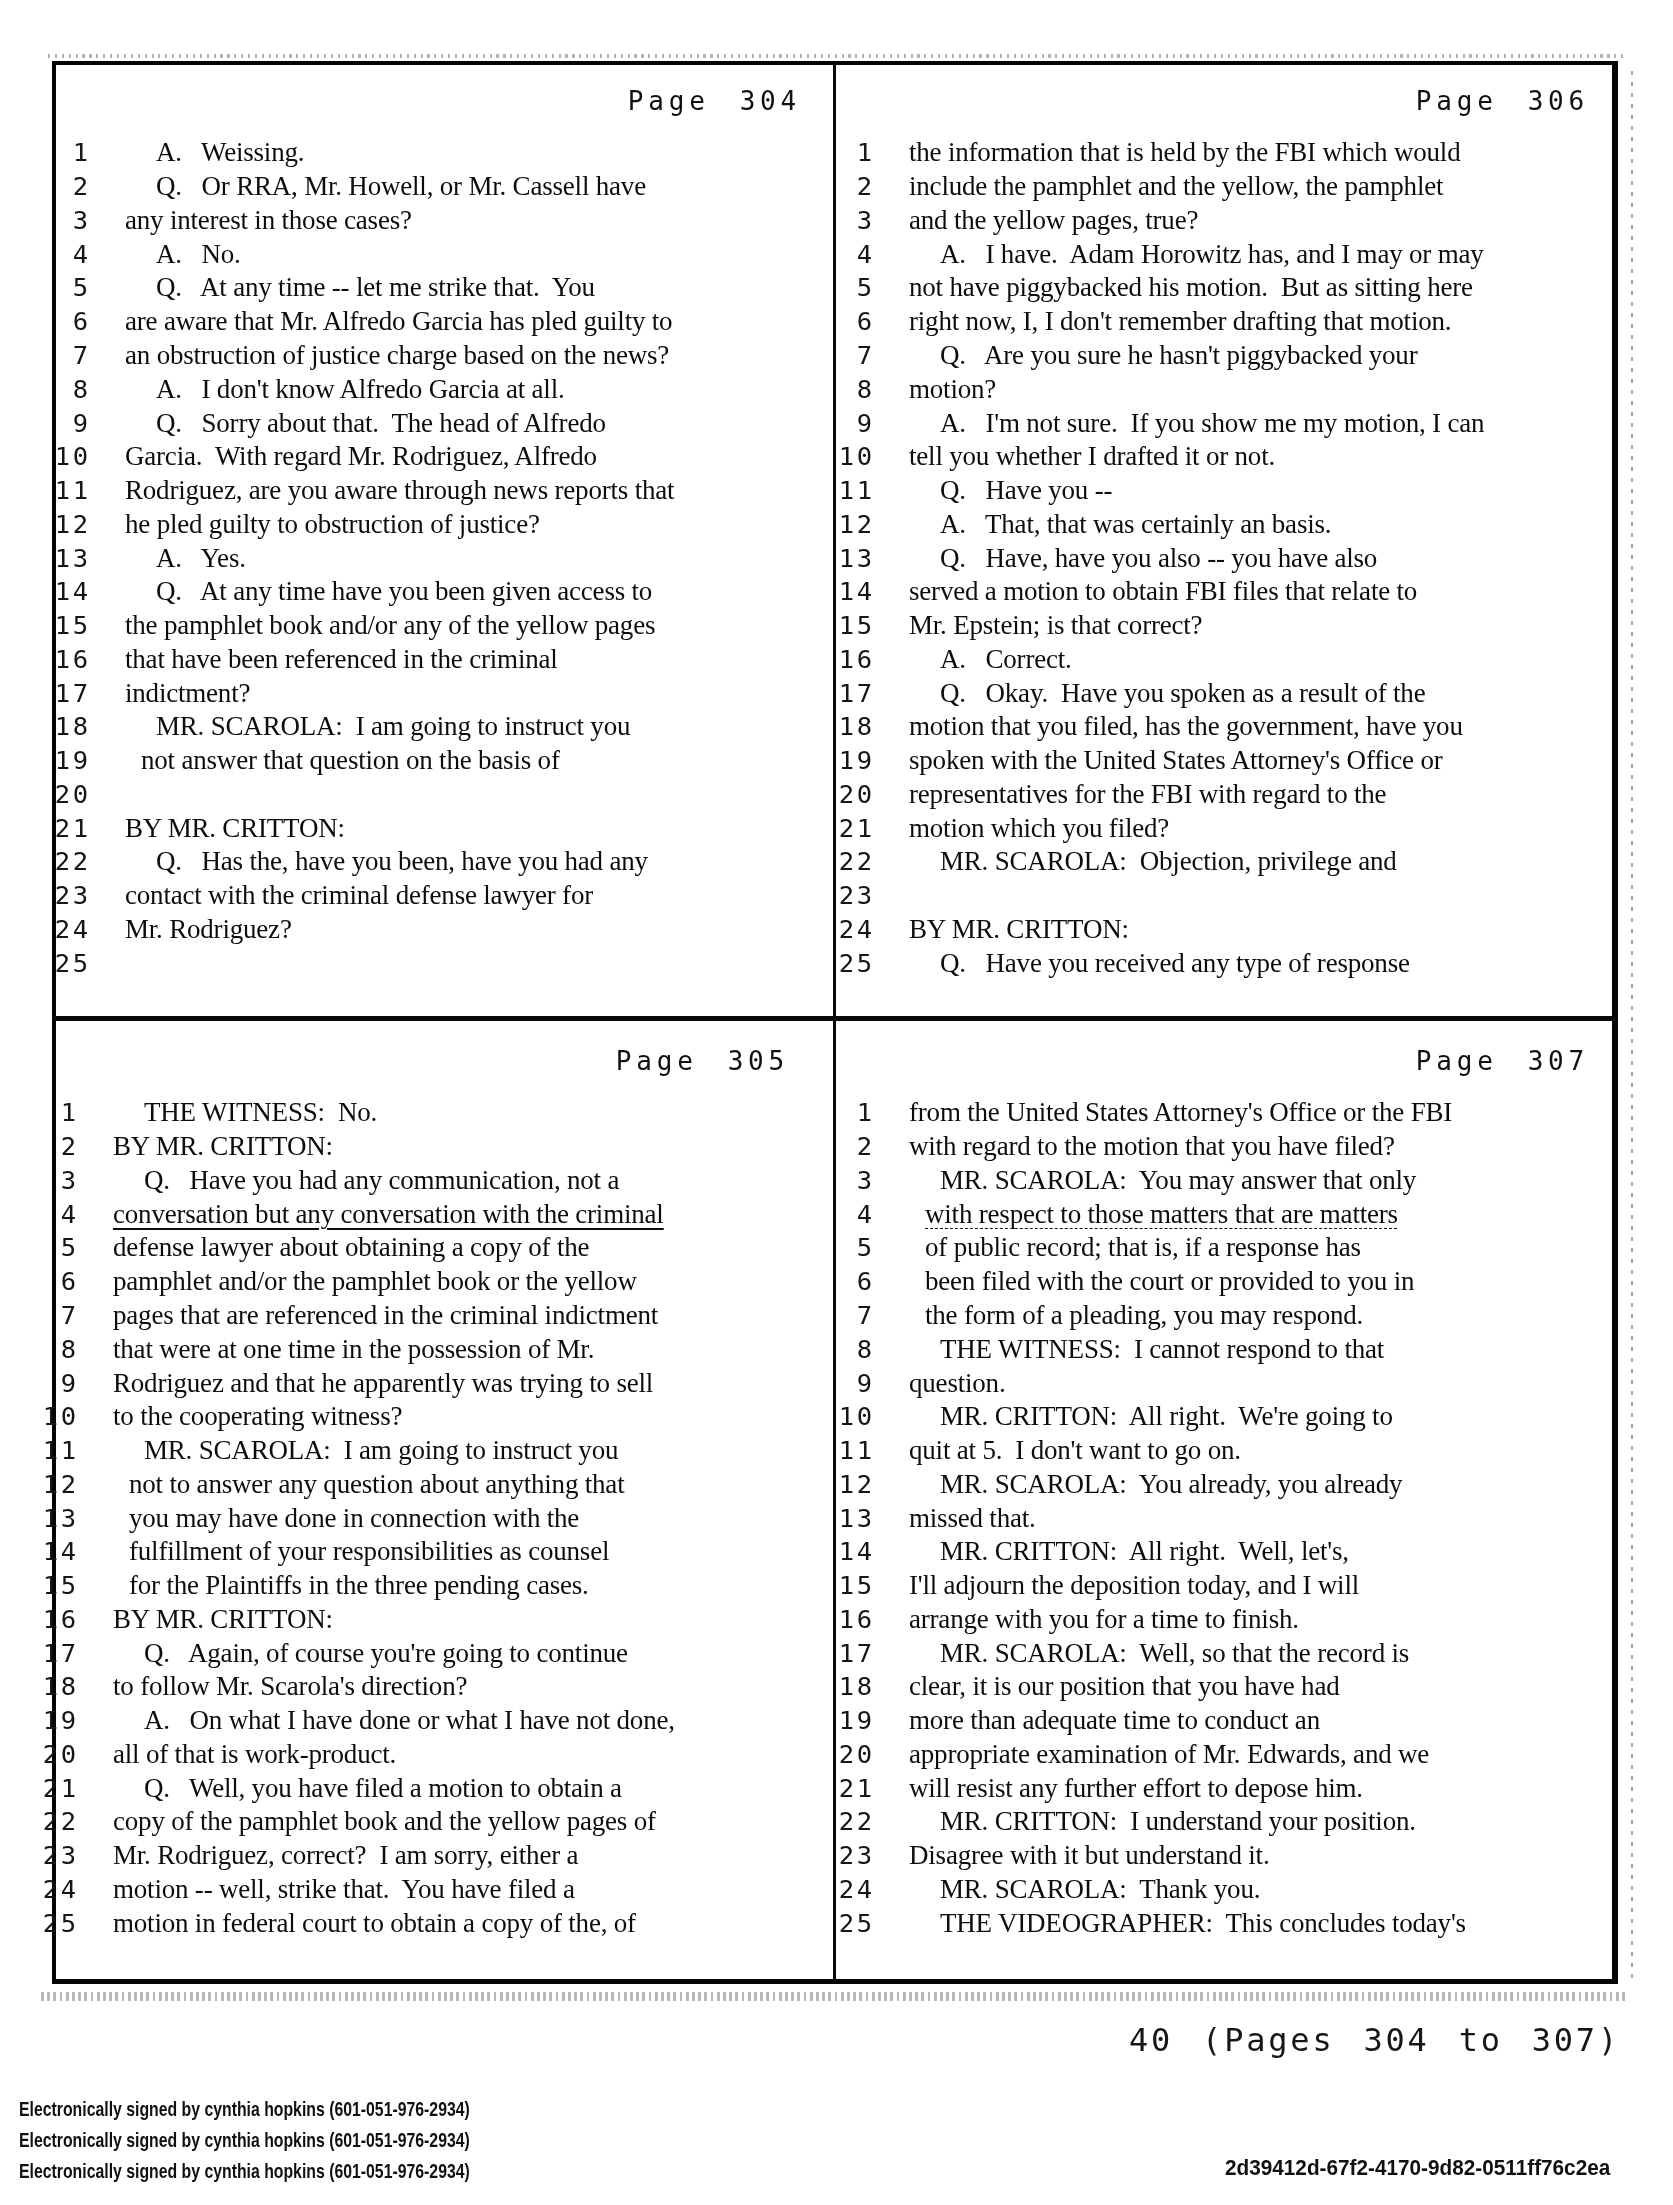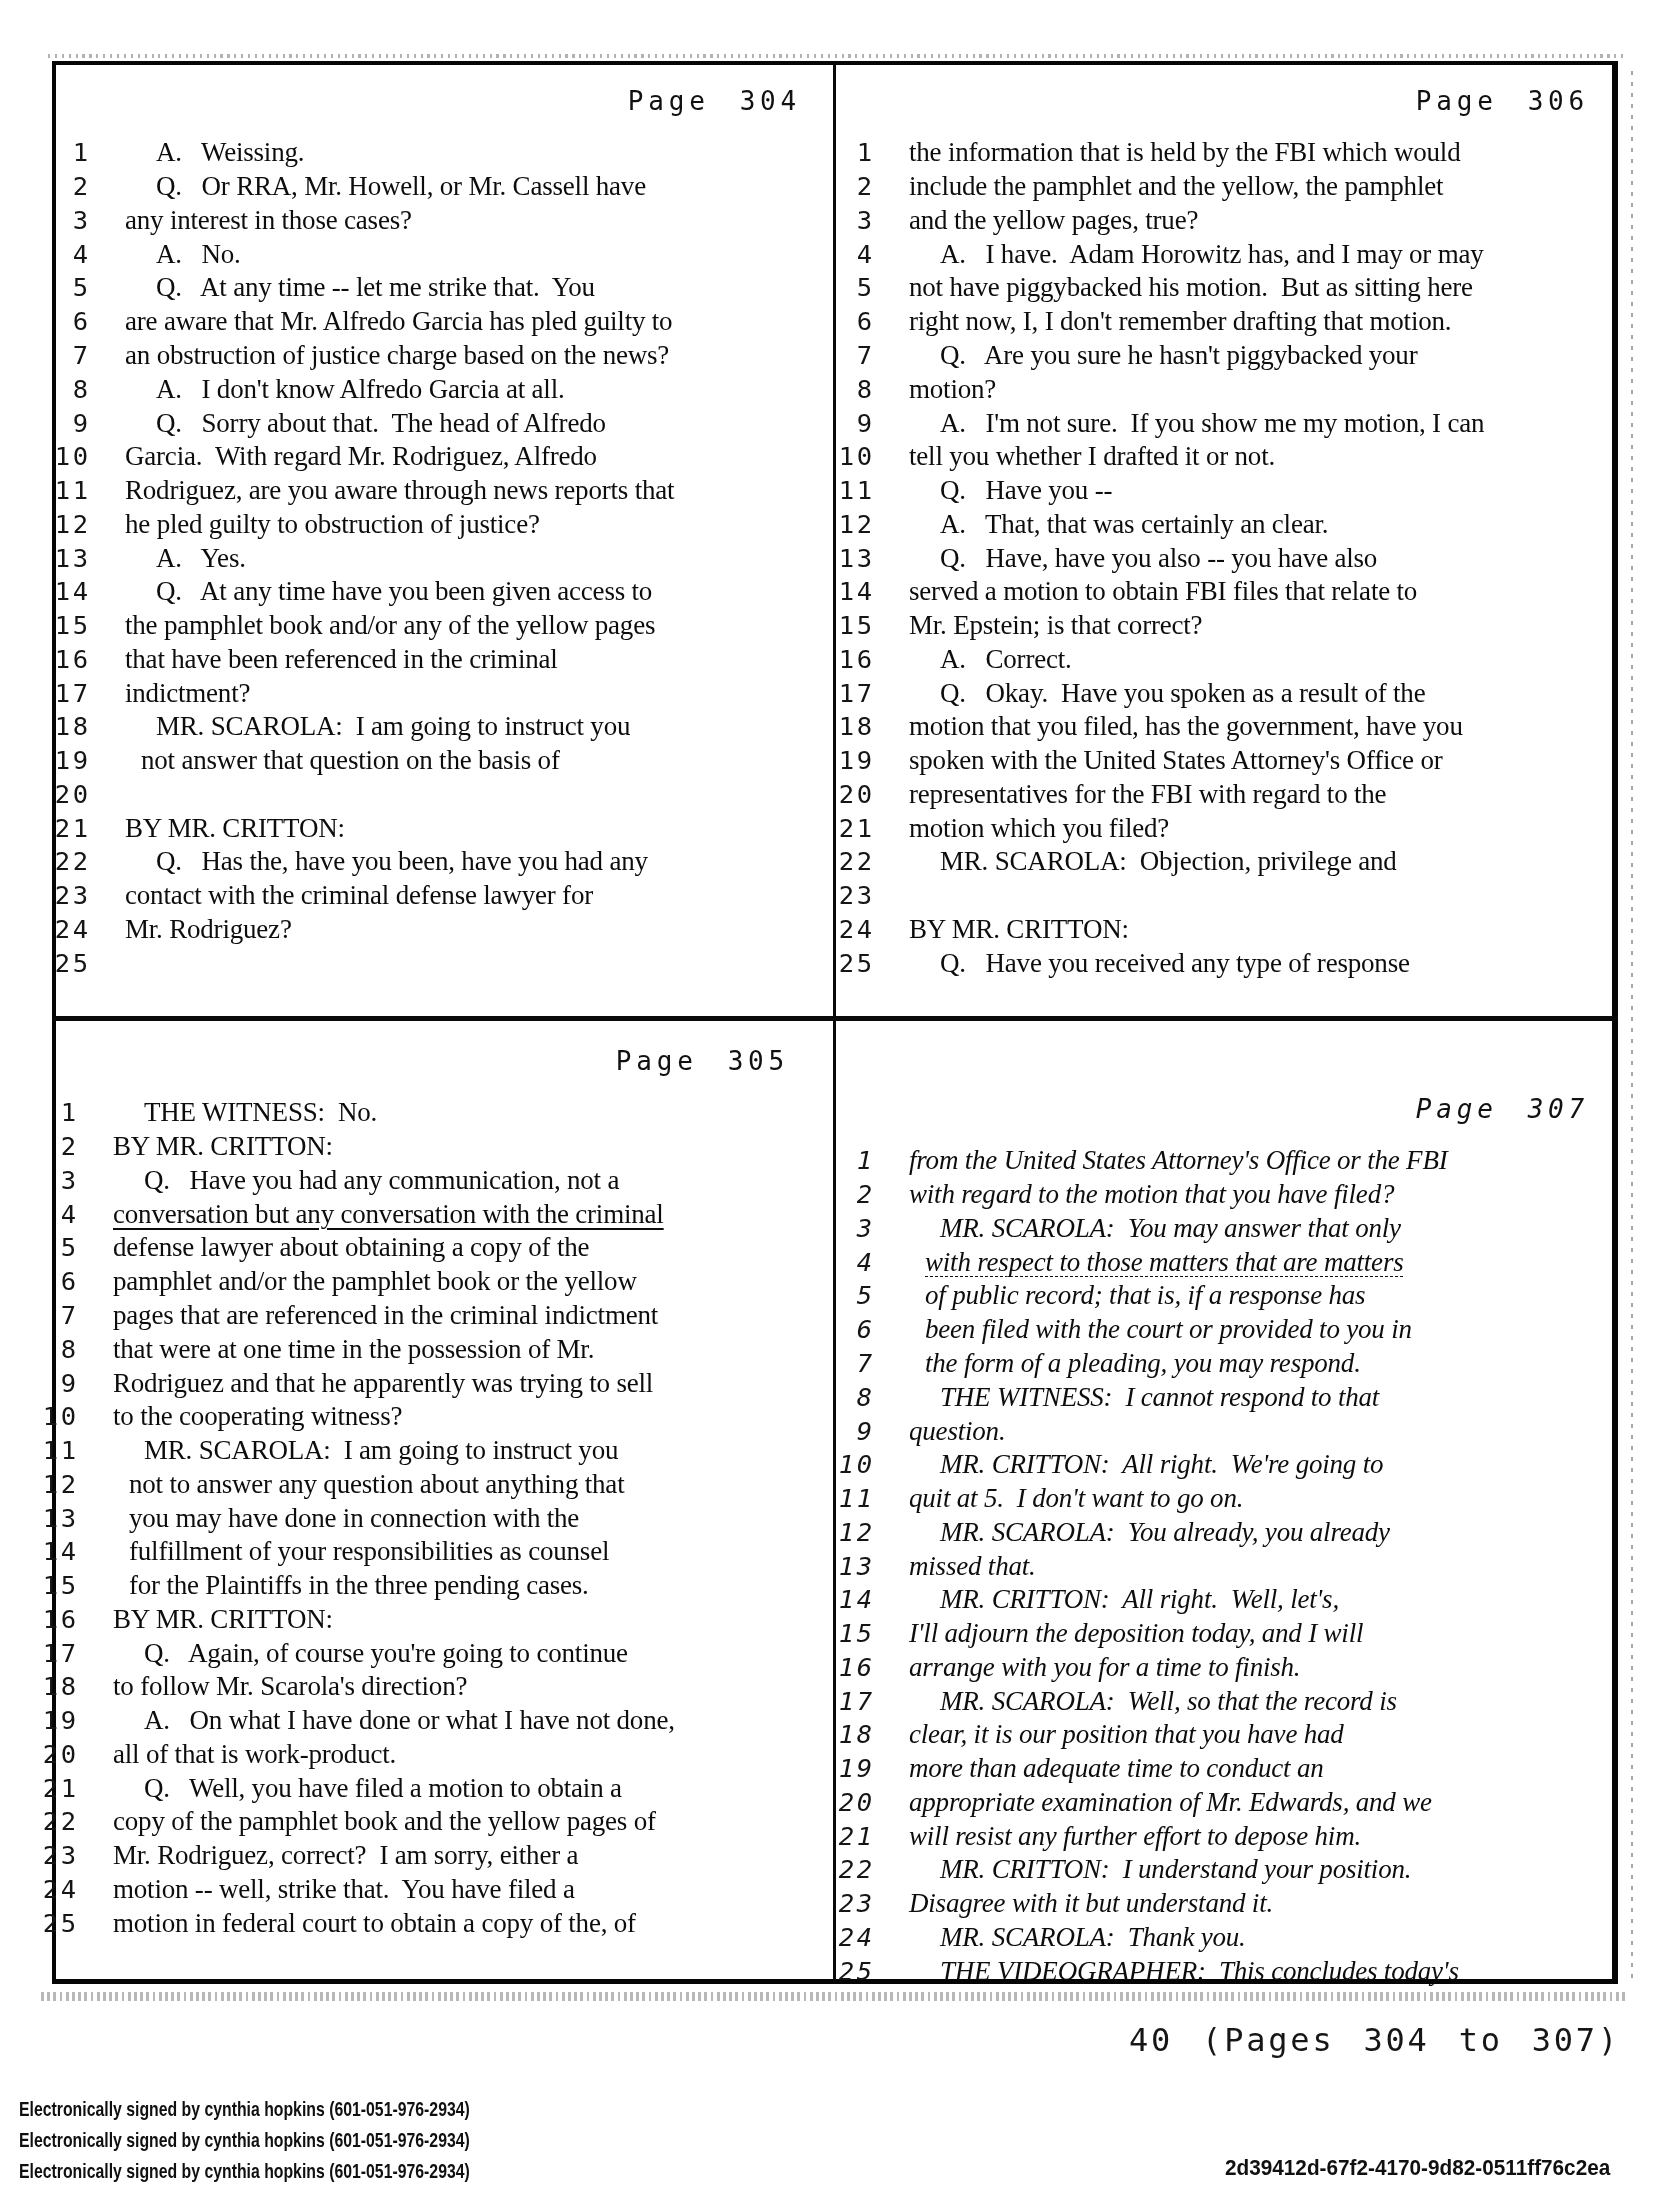--- a/index.html
+++ b/index.html
@@ -22,21 +22,21 @@
     background:repeating-linear-gradient(90deg,rgba(0,0,0,.30) 0 2.1px,transparent 2.1px 6.9px);}
   .noise-bottom{position:absolute;left:41px;top:1992px;width:1585px;height:9px;
     background:repeating-linear-gradient(90deg,rgba(0,0,0,.28) 0 2.8px,transparent 2.8px 6.2px);}
   .noise-right{position:absolute;left:1631px;top:69px;width:2.1px;height:1909px;
     background:repeating-linear-gradient(0deg,rgba(0,0,0,.35) 0 4.1px,transparent 4.1px 11px);}
   
   .quad{position:absolute;}
   .q0{left:54px; top:65px; width:776px;height:948px;}
   .q1{left:838px;top:65px; width:780px;height:948px;}
   .q2{left:42px; top:1025px;width:776px;height:954px;}
-  .q3{left:838px;top:1073px;width:780px;height:954px;font-style:italic;}
+  .q3{left:838px;top:1025px;width:780px;height:954px;}
   .page-header{
     position:absolute;top:20.7px;right:29px;
     font-family:"DejaVu Sans Mono", monospace;
     font-size:26px;letter-spacing:4.8px;word-spacing:9.6px;color:#111;
     white-space:pre;
   }
   .line{position:absolute;left:0;width:100%;height:32px;}
   .ln{
     position:absolute;left:0;top:0;width:37px;text-align:right;
     font-family:"DejaVu Sans Mono", monospace;
@@ -226,21 +226,21 @@
       <div class="line" style="top: 376px;">
         <span class="ln">10</span>
         <span class="lt ind-base">tell you whether I drafted it or not.</span>
       </div>
       <div class="line" style="top: 410px;">
         <span class="ln">11</span>
         <span class="lt ind-qa">Q.   Have you --</span>
       </div>
       <div class="line" style="top: 444px;">
         <span class="ln">12</span>
-        <span class="lt ind-qa">A.   That, that was certainly an clear.</span>
+        <span class="lt ind-qa">A.   That, that was certainly an basis.</span>
       </div>
       <div class="line" style="top: 478px;">
         <span class="ln">13</span>
         <span class="lt ind-qa">Q.   Have, have you also -- you have also</span>
       </div>
       <div class="line" style="top: 511px;">
         <span class="ln">14</span>
         <span class="lt ind-base">served a motion to obtain FBI files that relate to</span>
       </div>
       <div class="line" style="top: 545px;">

